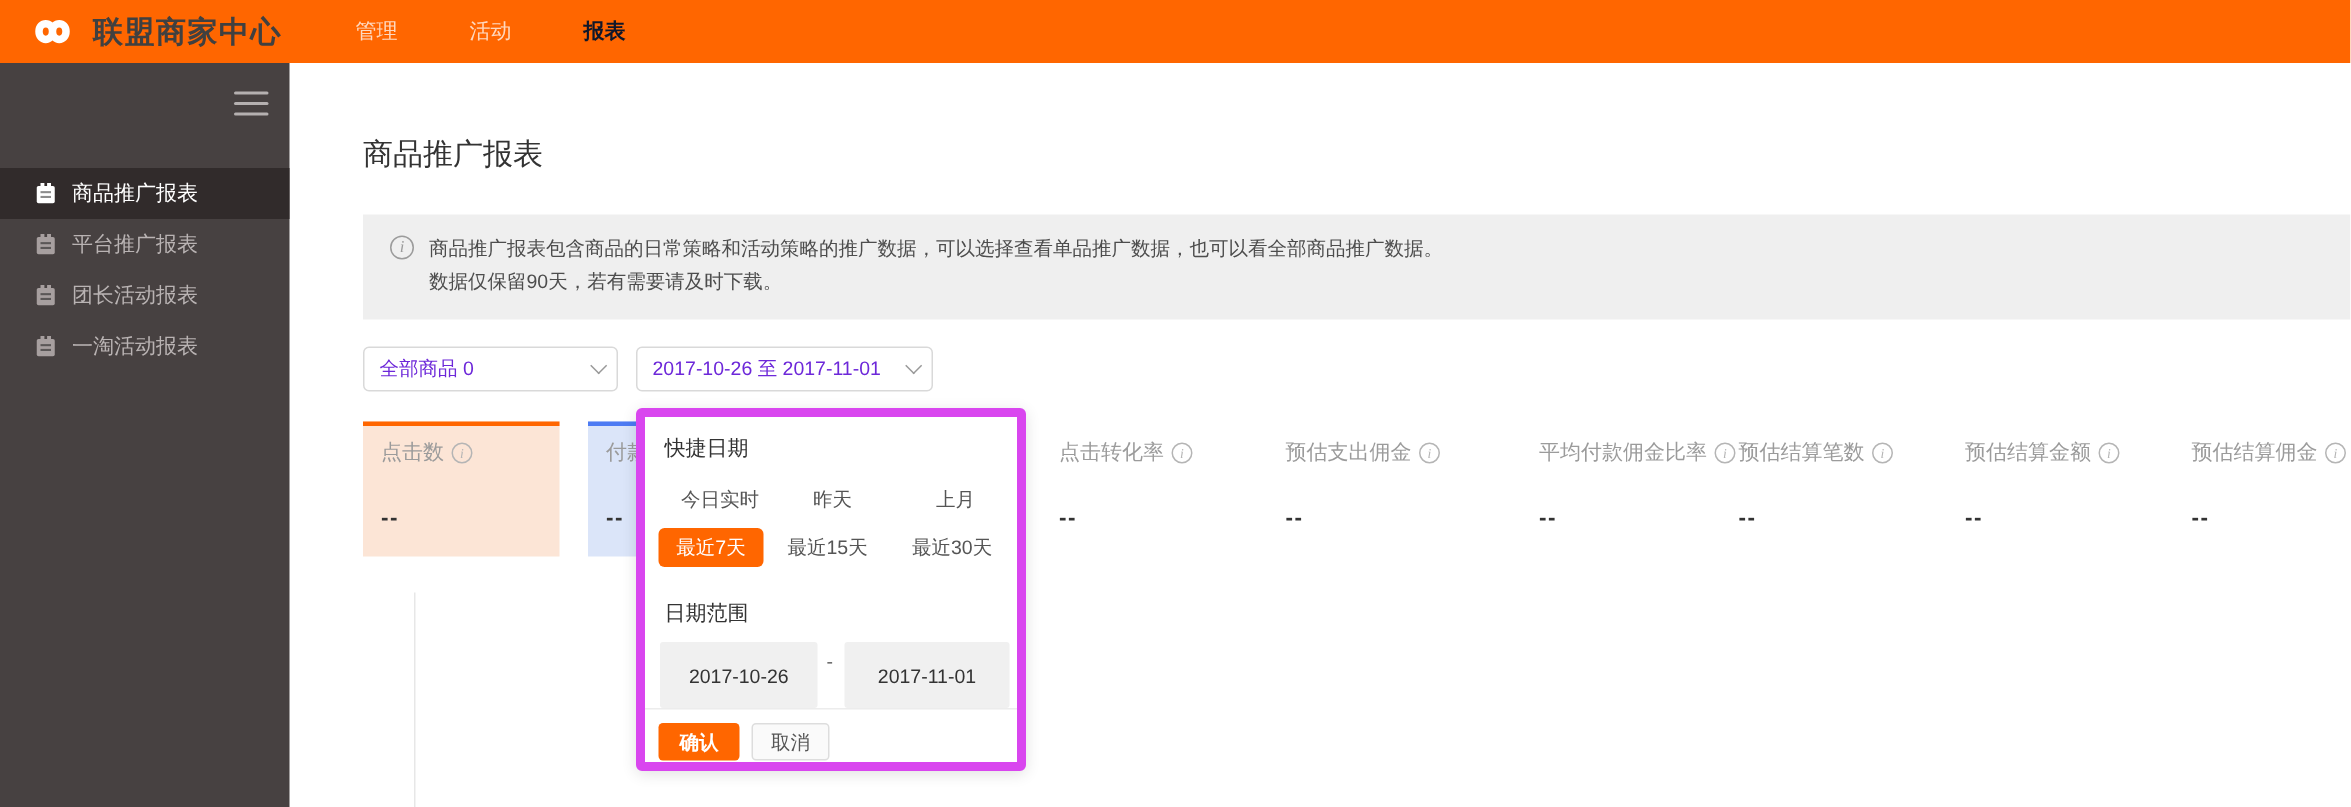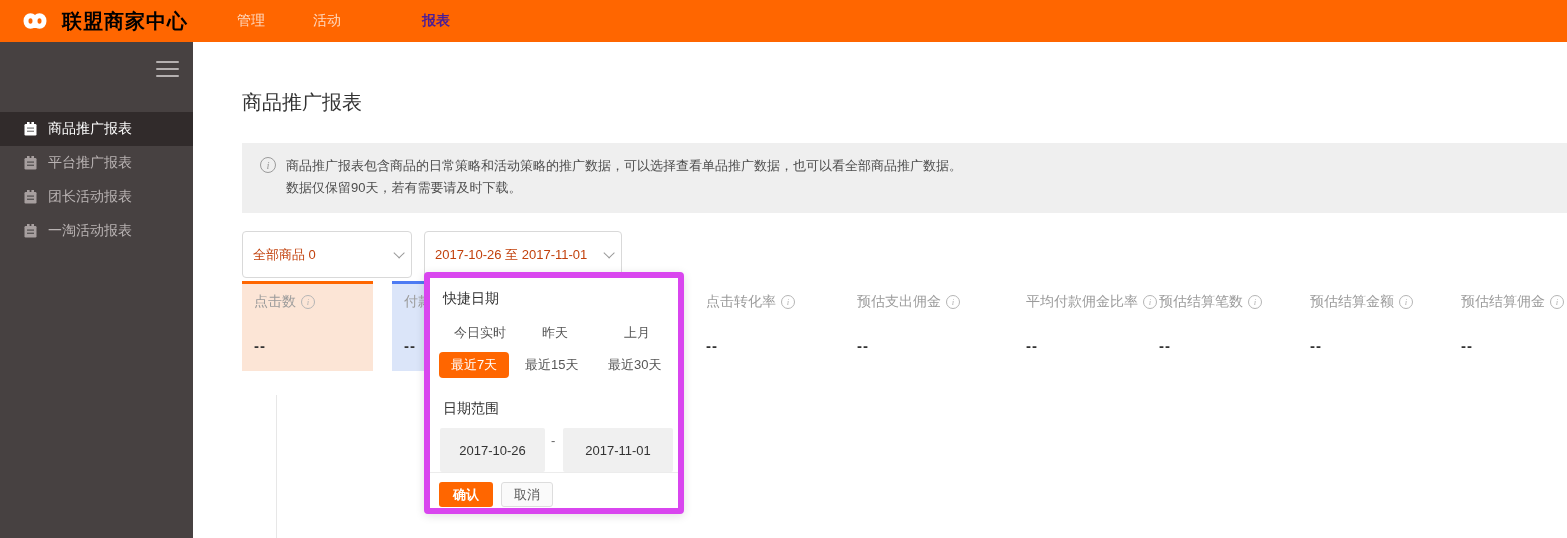--- a/index.html
+++ b/index.html
@@ -12,24 +12,24 @@
   }
 
   
   .header {
     position: absolute; left: 0; top: 0; width: 100%; height: 42px;
     background: var(--accent, #FF6600);
     display: flex; align-items: center; z-index: 30;
   }
   .logo { display: flex; align-items: center; margin-left: 16px; cursor: pointer; }
   .logo svg { display: block; margin-right: 8px; }
-  .logo-text { color: #000000; font-size: 20px; font-weight: 700; letter-spacing: 1px; }
+  .logo-text { color: #404040; font-size: 20px; font-weight: 700; letter-spacing: 1px; }
   .topnav { position: absolute; left: 237px; top: 0; height: 42px; display: flex; align-items: center; gap: 48px; }
   .topnav .nav-item { font-size: 14px; color: rgba(255,255,255,0.75); cursor: pointer; }
-  .topnav .nav-item.active { color: #4c1d95; font-weight: 700; margin-left: 33px; }
+  .topnav .nav-item.active { color: #0f172a; font-weight: 700; }
 
   
   .sidebar {
     position: absolute; left: 0; top: 42px; width: 193px; bottom: 0;
     background: #474141; z-index: 20;
   }
   .hamburger { position: absolute; top: 19px; right: 14px; width: 23px; cursor: pointer; }
   .hamburger span { display: block; height: 2px; background: #b5b0b0; margin-bottom: 5px; border-radius: 1px; }
   .menu { position: absolute; top: 70px; left: 0; width: 100%; }
   .menu-item {
@@ -51,23 +51,23 @@
   .info-circle {
     width: 16px; height: 16px; border: 1px solid #9b9b9b; border-radius: 50%;
     color: #9b9b9b; font-size: 11px; font-style: italic; font-family: "Liberation Serif", serif;
     display: inline-flex; align-items: center; justify-content: center;
     flex: 0 0 auto; margin: 2px 10px 0 0;
   }
   .notice-lines { font-size: 13px; color: #4d4d4d; line-height: 22px; }
 
   
   .select {
-    position: absolute; top: 189px; height: 47px; border: 1px solid #d9d9d9; border-radius: 4px;
+    position: absolute; top: 189px; height: 30px; border: 1px solid #d9d9d9; border-radius: 4px;
     background: #fff; display: flex; align-items: center; justify-content: space-between;
-    padding: 0 10px; font-size: 13px; color: #c2410c; cursor: pointer;
+    padding: 0 10px; font-size: 13px; color: #6d28d9; cursor: pointer;
   }
   .select-product { left: 49px; width: 170px; }
   .select-date { left: 231px; width: 198px; }
   .chev {
     width: 8px; height: 8px; border-right: 1px solid #999; border-bottom: 1px solid #999;
     transform: rotate(45deg) translateY(-3px); flex: 0 0 auto; margin-left: 8px;
   }
 
   
   .metrics { position: absolute; left: 49px; top: 239px; height: 90px; right: 0; }

